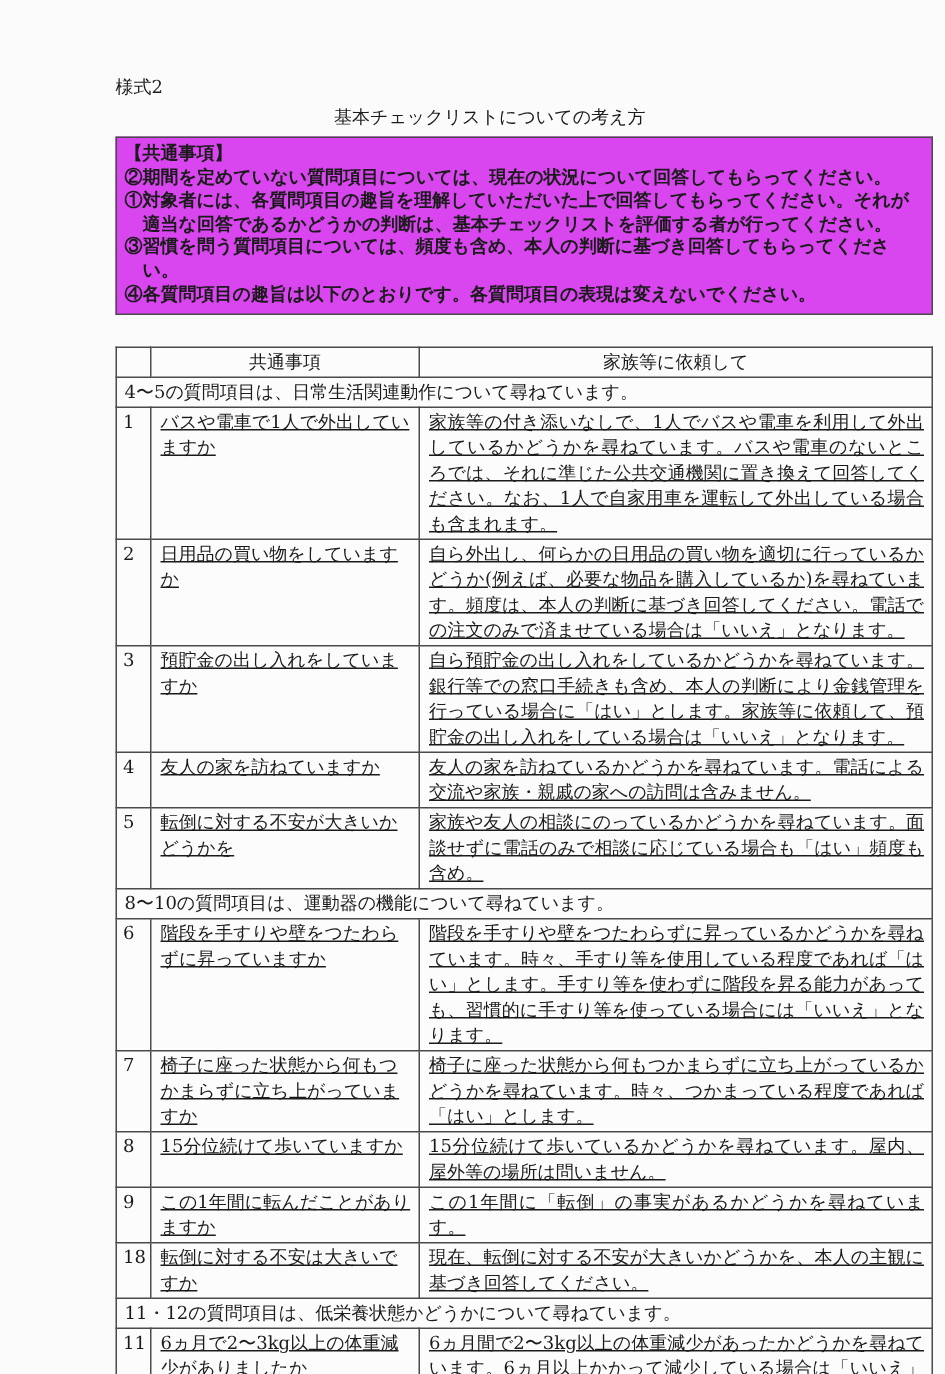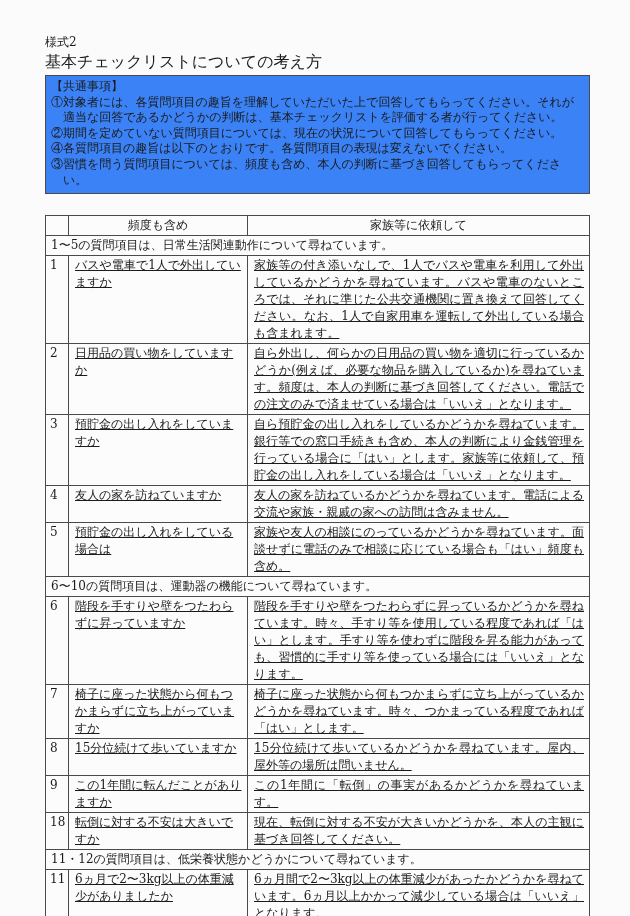--- a/index.html
+++ b/index.html
@@ -11,39 +11,42 @@
     height: 916px;
     background: #fbfbfb;
     color: #1b1b1b;
     font-family: "DejaVu Serif", "Liberation Serif", serif;
     overflow: hidden;
   }
   .page {
     box-sizing: border-box;
     width: 584px;
     height: 916px;
-    padding: 32px 40px 0 45px;
+    padding: 48px 40px 0 45px;
+    margin-left: 32px;
   }
   .form-number {
     font-size: 12px;
     line-height: 20px;
   }
   .doc-title {
-    font-size: 16px;
+    font-size: 12px;
     line-height: 20px;
     margin-bottom: 3px;
+    text-align: center;
   }
   .common-box {
     box-sizing: border-box;
     width: 545px;
     border: 1px solid #4a4a4a;
-    background: #3b82f6;
+    background: #d946ef;
     padding: 3px 6px 5px 5px;
     font-size: 12px;
     line-height: 15.6px;
+    font-weight: bold;
   }
   .common-note {
     padding-left: 1em;
     text-indent: -1em;
   }
   table.checklist {
     border-collapse: collapse;
     table-layout: fixed;
     width: 545px;
     margin-top: 21px;
@@ -88,41 +91,41 @@
 <body>
 
 <div class="page">
 
   <div class="form-number">様式2</div>
 
   <div class="doc-title">基本チェックリストについての考え方</div>
 
   <div class="common-box">
     <div class="common-heading">【共通事項】</div>
+    <div class="common-note">②期間を定めていない質問項目については、現在の状況について回答してもらってください。</div>
     <div class="common-note">①対象者には、各質問項目の趣旨を理解していただいた上で回答してもらってください。それが適当な回答であるかどうかの判断は、基本チェックリストを評価する者が行ってください。</div>
-    <div class="common-note">②期間を定めていない質問項目については、現在の状況について回答してもらってください。</div>
+    <div class="common-note">③習慣を問う質問項目については、頻度も含め、本人の判断に基づき回答してもらってください。</div>
     <div class="common-note">④各質問項目の趣旨は以下のとおりです。各質問項目の表現は変えないでください。</div>
-    <div class="common-note">③習慣を問う質問項目については、頻度も含め、本人の判断に基づき回答してもらってください。</div>
   </div>
 
   <table class="checklist">
     <colgroup>
       <col class="c-num">
         <col class="c-q">
         <col class="c-p">
     </colgroup>
     <tbody>
       <tr>
         <th></th>
-        <th>頻度も含め</th>
+        <th>共通事項</th>
         <th>家族等に依頼して</th>
       </tr>
 
       <tr>
-        <td class="section-cell" colspan="3">1〜5の質問項目は、日常生活関連動作について尋ねています。</td>
+        <td class="section-cell" colspan="3">4〜5の質問項目は、日常生活関連動作について尋ねています。</td>
       </tr>
 
       <tr>
         <td class="num-cell">1</td>
         <td class="q-cell">バスや電車で1人で外出していますか</td>
         <td class="p-cell">家族等の付き添いなしで、1人でバスや電車を利用して外出しているかどうかを尋ねています。バスや電車のないところでは、それに準じた公共交通機関に置き換えて回答してください。なお、1人で自家用車を運転して外出している場合も含まれます。</td>
       </tr>
 
       <tr>
         <td class="num-cell">2</td>
@@ -137,26 +140,26 @@
       </tr>
 
       <tr>
         <td class="num-cell">4</td>
         <td class="q-cell">友人の家を訪ねていますか</td>
         <td class="p-cell">友人の家を訪ねているかどうかを尋ねています。電話による交流や家族・親戚の家への訪問は含みません。</td>
       </tr>
 
       <tr>
         <td class="num-cell">5</td>
-        <td class="q-cell">預貯金の出し入れをしている場合は</td>
+        <td class="q-cell">転倒に対する不安が大きいかどうかを</td>
         <td class="p-cell">家族や友人の相談にのっているかどうかを尋ねています。面談せずに電話のみで相談に応じている場合も「はい」頻度も含め。</td>
       </tr>
 
       <tr>
-        <td class="section-cell" colspan="3">6〜10の質問項目は、運動器の機能について尋ねています。</td>
+        <td class="section-cell" colspan="3">8〜10の質問項目は、運動器の機能について尋ねています。</td>
       </tr>
 
       <tr>
         <td class="num-cell">6</td>
         <td class="q-cell">階段を手すりや壁をつたわらずに昇っていますか</td>
         <td class="p-cell">階段を手すりや壁をつたわらずに昇っているかどうかを尋ねています。時々、手すり等を使用している程度であれば「はい」とします。手すり等を使わずに階段を昇る能力があっても、習慣的に手すり等を使っている場合には「いいえ」となります。</td>
       </tr>
 
       <tr>
         <td class="num-cell">7</td>

